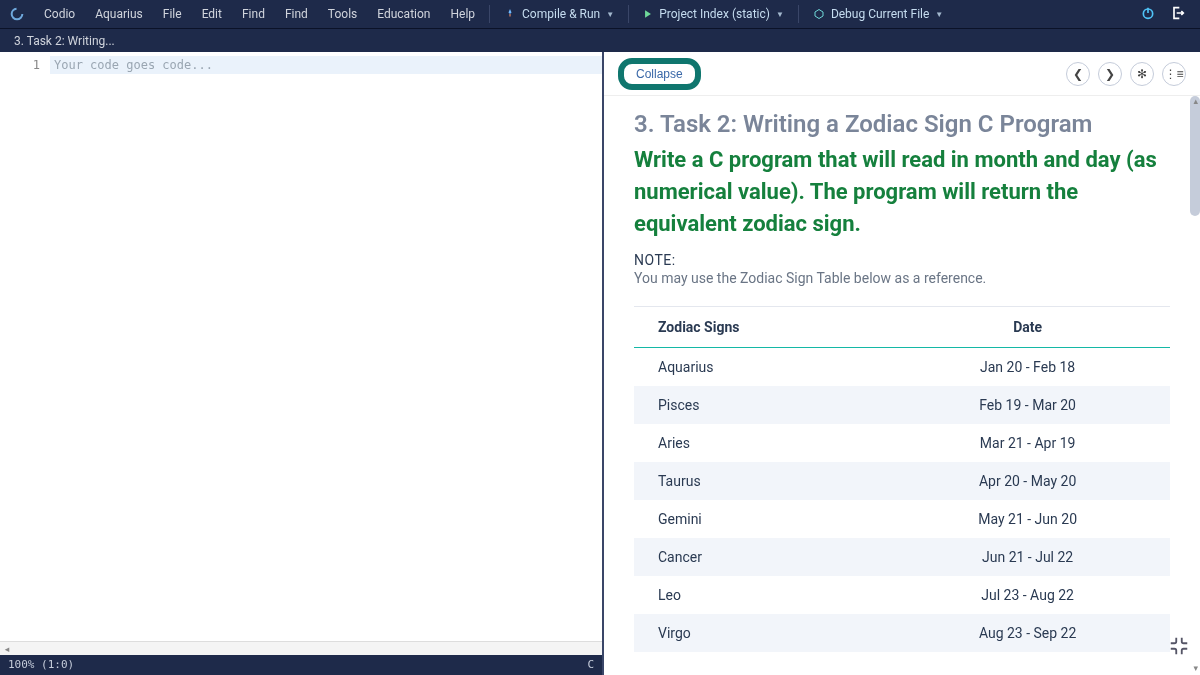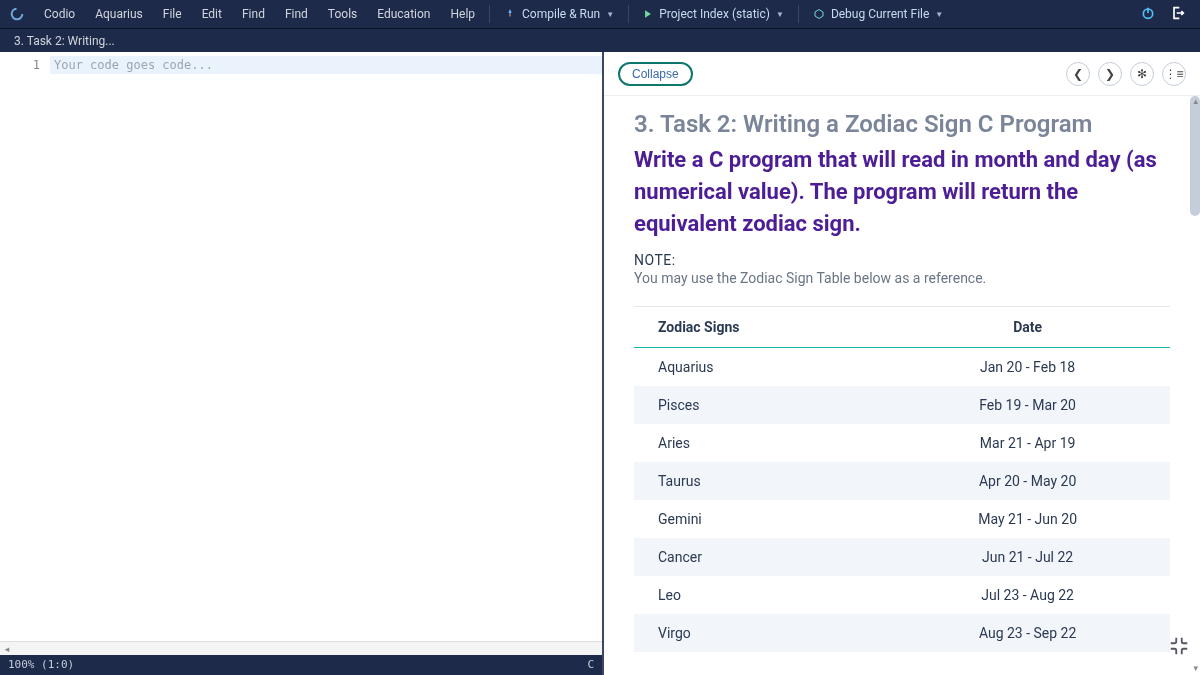--- a/index.html
+++ b/index.html
@@ -27,26 +27,26 @@
 .editor-body { flex: 1; display: flex; background: #fff; position: relative; overflow: hidden; }
 .gutter { width: 50px; background: #fff; text-align: right; padding: 4px 10px 0 0; color: #888; font: 12px/18px Menlo, Consolas, monospace; }
 .code { flex: 1; font: 12px/18px Menlo, Consolas, monospace; padding-top: 4px; }
 .code .line1 { background: #eaf2fb; color: #9aa6b2; padding-left: 4px; height: 18px; }
 .hscroll { height: 14px; background: #f4f4f4; border-top: 1px solid #ddd; display: flex; align-items: center; }
 .hscroll .arrow { width: 14px; text-align: center; font-size: 9px; color: #888; }
 .statusbar { height: 20px; background: #1e2a4a; color: #c5ccda; font: 11px/20px Menlo, Consolas, monospace; display: flex; justify-content: space-between; padding: 0 8px; }
 
 .guide-pane { flex: 1; display: flex; flex-direction: column; background: #fff; position: relative; }
 .guide-toolbar { height: 44px; display: flex; align-items: center; justify-content: space-between; padding: 0 14px; border-bottom: 1px solid #eee; }
-.collapse-btn { border: 2px solid #0f766e; color: #3a68a8; background: #fff; border-radius: 14px; padding: 3px 12px; font-size: 12px; cursor: pointer; }
+.collapse-btn { border: 6px solid #0f766e; color: #3a68a8; background: #fff; border-radius: 14px; padding: 3px 12px; font-size: 12px; cursor: pointer; }
 .guide-toolbar .tools { display: flex; gap: 8px; }
 .circle-btn { width: 24px; height: 24px; border: 1px solid #c5ccda; border-radius: 50%; display: flex; align-items: center; justify-content: center; cursor: pointer; color: #444; font-size: 12px; }
 .guide-content { flex: 1; overflow-y: auto; padding: 14px 30px 20px 30px; position: relative; }
 .guide-content h2 { color: #7a8599; font-weight: 600; font-size: 24px; margin-bottom: 6px; }
-.guide-content h3 { color: #4c1d95; font-weight: 700; font-size: 22px; line-height: 1.45; margin-bottom: 12px; }
+.guide-content h3 { color: #15803d; font-weight: 700; font-size: 22px; line-height: 1.45; margin-bottom: 12px; }
 .guide-content .note-label { color: #2a3a52; font-size: 14px; letter-spacing: .5px; margin-bottom: 2px; }
 .guide-content .note-text { color: #6a7585; font-size: 14px; margin-bottom: 20px; }
 .zodiac-table { width: 100%; border-collapse: collapse; font-size: 14px; color: #2a3a52; }
 .zodiac-table th { text-align: left; font-weight: 700; padding: 12px 24px; border-top: 1px solid #e4e7ee; border-bottom: 1px solid #14b8a6; }
 .zodiac-table th:nth-child(2), .zodiac-table td:nth-child(2) { text-align: center; }
 .zodiac-table td { padding: 11px 24px; }
 .zodiac-table tbody tr:nth-child(even) { background: #f2f5fa; }
 .vscroll-hint { position: absolute; top: 0; right: 0; width: 10px; height: 120px; background: #c5ccda; border-radius: 5px; }
 .fullscreen-btn { position: absolute; right: 10px; bottom: 18px; width: 22px; height: 22px; cursor: pointer; color: #556; }
 .fullscreen-btn svg { width: 22px; height: 22px; }

